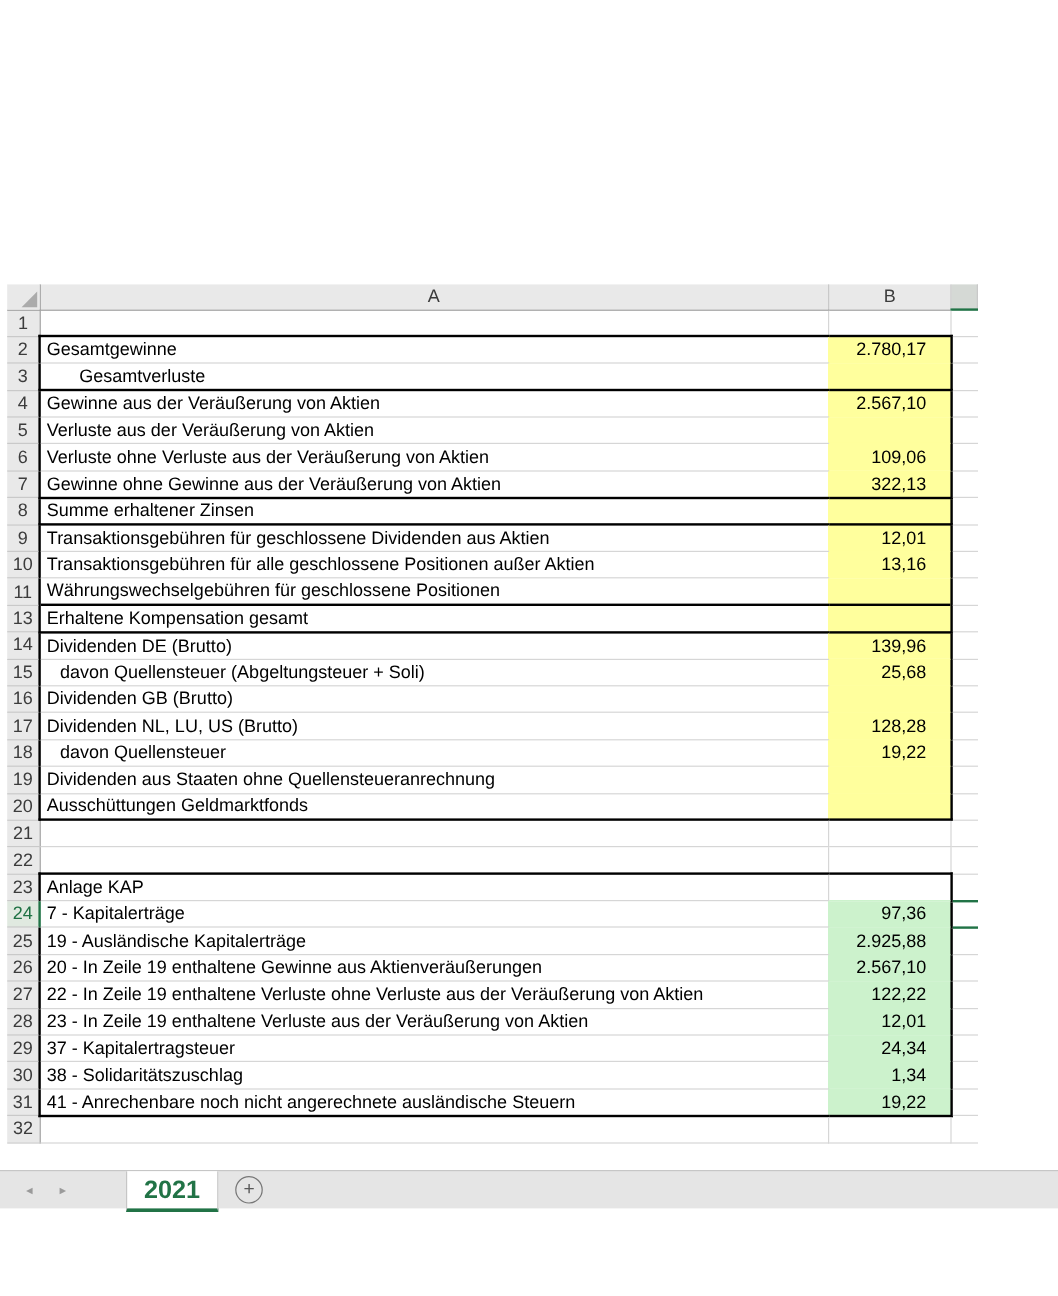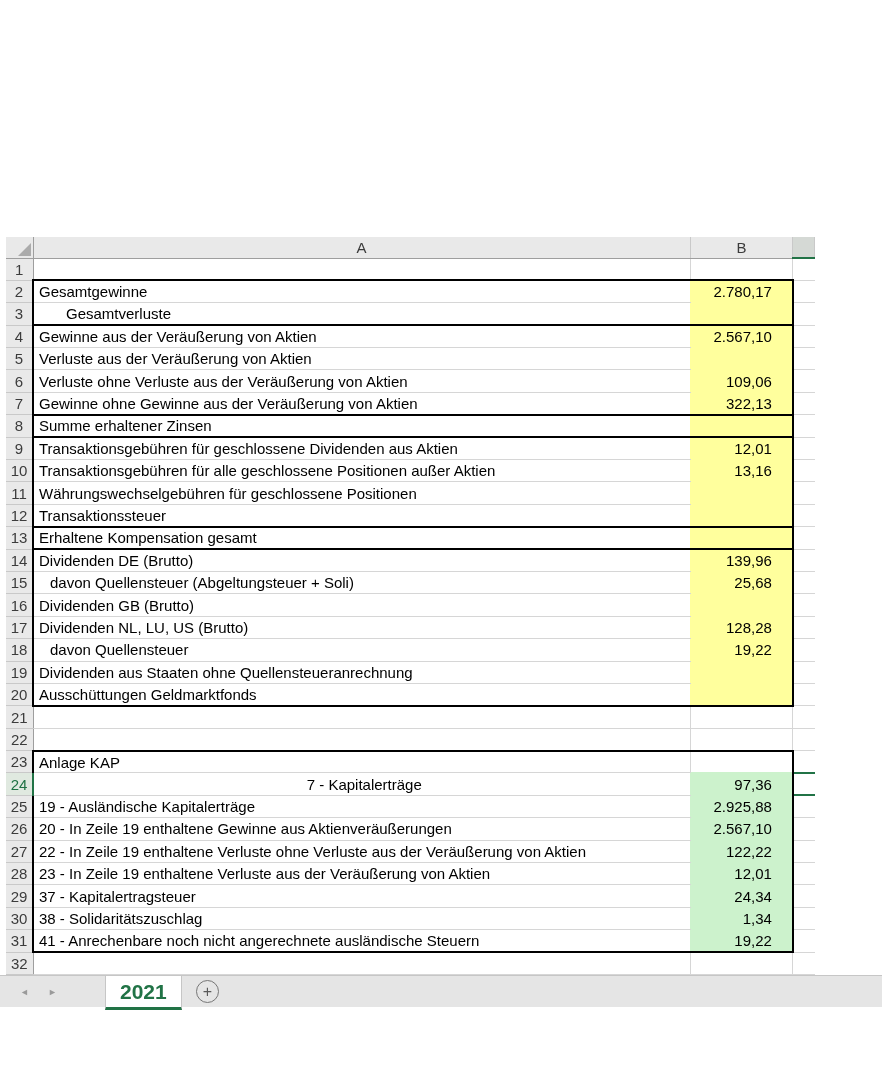--- a/index.html
+++ b/index.html
@@ -130,26 +130,20 @@
           <td class="b br" style="background: rgb(255, 255, 157); border-bottom-color: rgb(255, 255, 157);">13,16</td>
           <td class="c"></td>
         </tr>
         <tr>
           <th class="rh">11</th>
           <td class="a bl" style="border-right-color: rgb(255, 255, 157);">Währungswechselgebühren für geschlossene Positionen</td>
           <td class="b br" style="background: rgb(255, 255, 157); border-bottom-color: rgb(255, 255, 157);"></td>
           <td class="c"></td>
         </tr>
         <tr>
-          <th class="rh">12</th>
-          <td class="a bl bb" style="border-right-color: rgb(255, 255, 157);">Transaktionssteuer</td>
-          <td class="b br bb" style="background: rgb(255, 255, 157);"></td>
-          <td class="c"></td>
-        </tr>
-        <tr>
           <th class="rh">13</th>
           <td class="a bl bt bb" style="border-right-color: rgb(255, 255, 157);">Erhaltene Kompensation gesamt</td>
           <td class="b br bt bb" style="background: rgb(255, 255, 157);"></td>
           <td class="c"></td>
         </tr>
         <tr>
           <th class="rh">14</th>
           <td class="a bl bt" style="border-right-color: rgb(255, 255, 157);">Dividenden DE (Brutto)</td>
           <td class="b br bt" style="background: rgb(255, 255, 157); border-bottom-color: rgb(255, 255, 157);">139,96</td>
           <td class="c"></td>
@@ -203,21 +197,21 @@
           <td class="c"></td>
         </tr>
         <tr>
           <th class="rh">23</th>
           <td class="a bl bt">Anlage KAP</td>
           <td class="b br bt" style="border-bottom-color: rgb(204, 242, 204);"></td>
           <td class="c"></td>
         </tr>
         <tr>
           <th class="rh active">24</th>
-          <td class="a bl" style="border-right-color: rgb(204, 242, 204); text-align: center;">7 - Kapitalerträge</td>
+          <td class="a bl" style="border-right-color: rgb(204, 242, 204);">7 - Kapitalerträge</td>
           <td class="b br" style="background: rgb(204, 242, 204); border-bottom-color: rgb(204, 242, 204);">97,36</td>
           <td class="c selt selb"></td>
         </tr>
         <tr>
           <th class="rh">25</th>
           <td class="a bl" style="border-right-color: rgb(204, 242, 204);">19 - Ausländische Kapitalerträge</td>
           <td class="b br" style="background: rgb(204, 242, 204); border-bottom-color: rgb(204, 242, 204);">2.925,88</td>
           <td class="c"></td>
         </tr>
         <tr>

